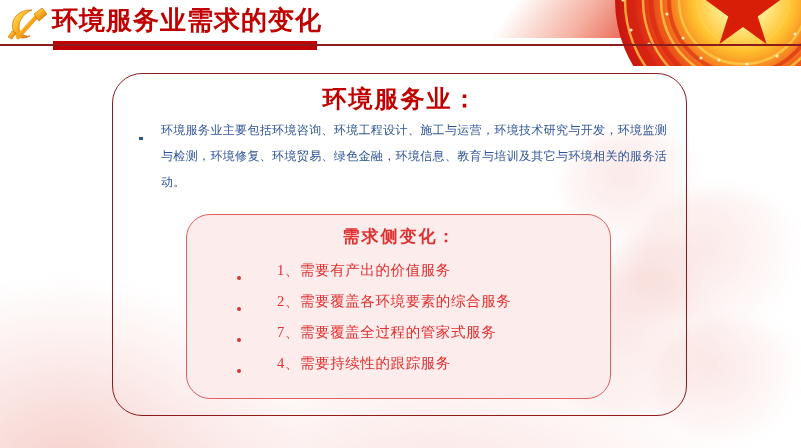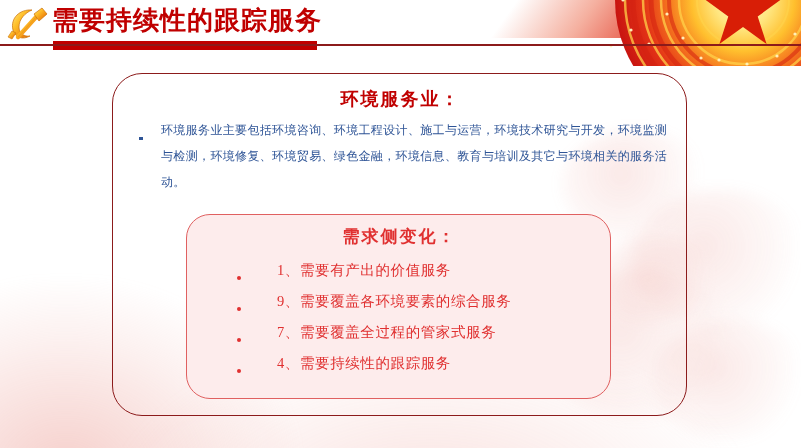--- a/index.html
+++ b/index.html
@@ -151,21 +151,21 @@
   }
 
   .outer-heading {
     position: absolute;
     left: 0;
     top: 13px;
     width: 575px;
     text-align: center;
     font-family: "Liberation Serif", "DejaVu Serif", serif;
     font-weight: bold;
-    font-size: 18px;
+    font-size: 24px;
     line-height: 24px;
     color: #C00000;
     letter-spacing: 2px;
   }
 
   .para-row {
     position: absolute;
     left: 26px;
     top: 43px;
     width: 528px;
@@ -347,21 +347,21 @@
 
         <path d="M6 27 L2 33 L6 35 L10 29 Z" fill="url(#gold)" stroke="#C9700A" stroke-width=".6"></path>
 
         <path d="M12 33 L31 12" stroke="url(#gold)" stroke-width="4.4" stroke-linecap="round"></path>
         <path d="M12 33 L31 12" stroke="#C9700A" stroke-width=".6" fill="none" opacity=".35"></path>
 
         <path d="M28 10 L36 4 L41 10 L33 17 Z" fill="url(#gold)" stroke="#C9700A" stroke-width=".7"></path>
       </svg>
     </div>
 
-    <div class="slide-title">需要持续性的跟踪服务</div>
+    <div class="slide-title">环境服务业需求的变化</div>
 
     <div class="title-bar"></div>
     <div class="title-rule"></div>
   </div>
 
   <div class="outer-card">
 
     <div class="outer-heading">环境服务业：</div>
 
     <div class="para-row">
@@ -373,21 +373,21 @@
 
       <div class="inner-heading">需求侧变化：</div>
 
       <ul class="inner-list">
         <li>
           <span class="li-bullet"><i></i></span>
           <span class="li-text">1、需要有产出的价值服务</span>
         </li>
         <li>
           <span class="li-bullet"><i></i></span>
-          <span class="li-text">9、需要覆盖各环境要素的综合服务</span>
+          <span class="li-text">2、需要覆盖各环境要素的综合服务</span>
         </li>
         <li>
           <span class="li-bullet"><i></i></span>
           <span class="li-text">7、需要覆盖全过程的管家式服务</span>
         </li>
         <li>
           <span class="li-bullet"><i></i></span>
           <span class="li-text">4、需要持续性的跟踪服务</span>
         </li>
       </ul>

